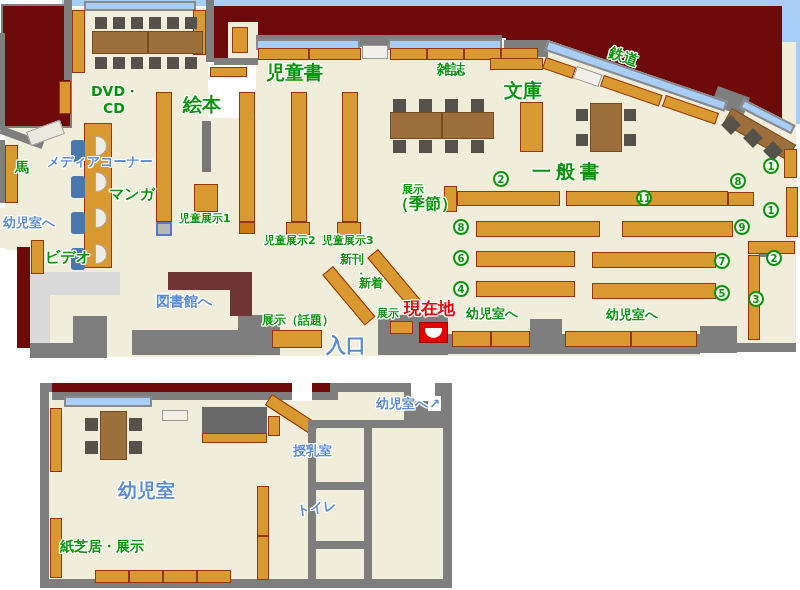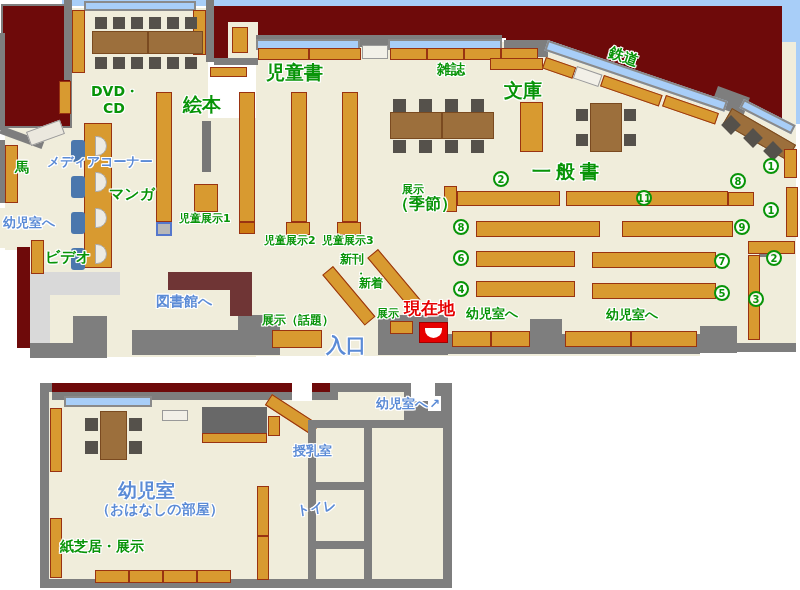--- a/index.html
+++ b/index.html
@@ -267,21 +267,20 @@
   <div class="abs lab g" style="left:466px;top:307px;font-size:13px">幼児室へ</div>
   <div class="abs lab g" style="left:606px;top:308px;font-size:13px">幼児室へ</div>
   <div class="abs lab g" style="left:402px;top:184px;font-size:11px">展示</div>
   <div class="abs lab g" style="left:393px;top:195px;font-size:16px">（季節）</div>
   <div class="abs lab b" style="left:376px;top:397px;font-size:13px">
     <span>幼児室へ</span><span style="background:#fff;padding:0 1px">↗</span>
   </div>
   <div class="abs lab b" style="left:293px;top:444px;font-size:13px">授乳室</div>
   <div class="abs lab b rot" style="left:296px;top:504px;font-size:13px;transform:rotate(-8deg)">トイレ</div>
   <div class="abs lab b" style="left:118px;top:480px;font-size:19px">幼児室</div>
-  <div class="abs lab b" style="left:96px;top:502px;font-size:14px">（おはなしの部屋）</div>
   <div class="abs lab g" style="left:60px;top:539px;font-size:14px">紙芝居・展示</div>
 
   <div class="abs num" style="left:763px;top:202px">1</div>
   <div class="abs num" style="left:766px;top:250px">2</div>
   <div class="abs num" style="left:748px;top:291px">3</div>
   <div class="abs num" style="left:453px;top:281px">4</div>
   <div class="abs num" style="left:714px;top:285px">5</div>
   <div class="abs num" style="left:453px;top:250px">6</div>
   <div class="abs num" style="left:714px;top:253px">7</div>
   <div class="abs num" style="left:453px;top:219px">8</div>

